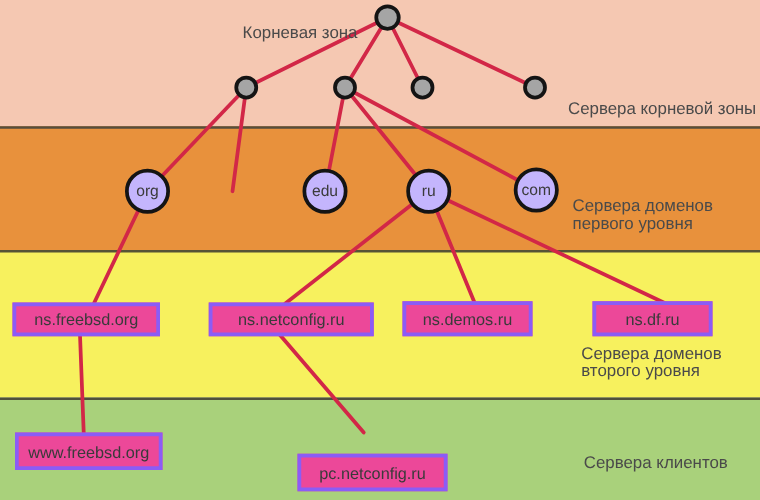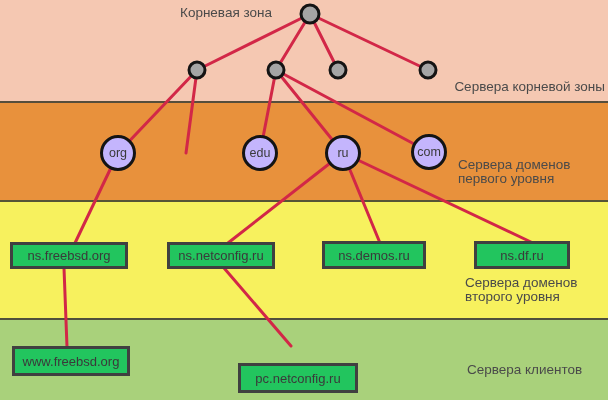--- a/index.html
+++ b/index.html
@@ -6,29 +6,29 @@
   html,body { width:608px; height:400px; }
   body { font-family:"Liberation Sans", sans-serif; }
   .stage { position:relative; width:608px; height:400px; overflow:hidden; background:#f5c8b2; }
   .band { position:absolute; left:0; width:608px; z-index:1; }
   .band-root   { top:0;    height:101px; background:#f5c8b2; }
   .band-first  { top:101px; height:99px; background:#e8913c; border-top:2px solid #564e3c; }
   .band-second { top:200px; height:118px; background:#f7f15e; border-top:2px solid #565436; }
   .band-client { top:318px; height:82px;  background:#a9d17b; border-top:2px solid #50503c; }
   svg.edges { position:absolute; top:0; left:0; z-index:2; }
   .lbl { position:absolute; z-index:3; color:#4a4a4a; font-size:13.5px; line-height:14px; white-space:nowrap; }
-  .root-title { left:166px; top:6px; width:120px; text-align:center; }
+  .root-title { left:166px; top:19px; width:120px; text-align:right; }
   .b1 { left:405px; top:80px; width:200px; text-align:right; }
   .b2 { left:458px; top:158px; }
   .b3 { left:465px; top:276px; }
   .b4 { left:467px; top:363px; }
   .tld { position:absolute; z-index:3; width:36px; height:36px; border:3px solid #141414;
          border-radius:50%; background:#c4b5fd; display:flex; align-items:center;
          justify-content:center; font-size:12.5px; color:#3a3a3a; }
-  .sbox { position:absolute; z-index:3; border:3px solid #404040; background:#22c55e;
+  .sbox { position:absolute; z-index:3; border:3px solid #8b5cf6; background:#ec4899;
           display:flex; align-items:center; justify-content:center; font-size:13px; color:#3a3a3a; }
 </style>
 </head>
 <body>
 
 <div class="stage" id="stage">
   <div class="band band-root"></div>
   <div class="band band-first"></div>
   <div class="band band-second"></div>
   <div class="band band-client"></div>
@@ -69,18 +69,18 @@
     <div>Сервера доменов</div>
     <div>второго уровня</div>
   </div>
 
   <div class="lbl b4">Сервера клиентов</div>
 <div class="tld" style="left: 100px; top: 135px;">org</div>
     <div class="tld" style="left: 242px; top: 135px;">edu</div>
     <div class="tld" style="left: 325px; top: 135px;">ru</div>
     <div class="tld" style="left: 411px; top: 134px;">com</div>
     <div class="sbox" style="left: 10px; top: 242px; width: 118px; height: 27px;">ns.freebsd.org</div>
-    <div class="sbox" style="left: 167px; top: 242px; width: 108px; height: 27px;">ns.netconfig.ru</div>
+    <div class="sbox" style="left: 167px; top: 242px; width: 132px; height: 27px;">ns.netconfig.ru</div>
     <div class="sbox" style="left: 322px; top: 241px; width: 104px; height: 28px;">ns.demos.ru</div>
     <div class="sbox" style="left: 474px; top: 241px; width: 96px; height: 28px;">ns.df.ru</div>
     <div class="sbox" style="left: 12px; top: 346px; width: 118px; height: 30px;">www.freebsd.org</div>
     <div class="sbox" style="left: 238px; top: 363px; width: 120px; height: 30px;">pc.netconfig.ru</div>
   </div>
 
 </body></html>

